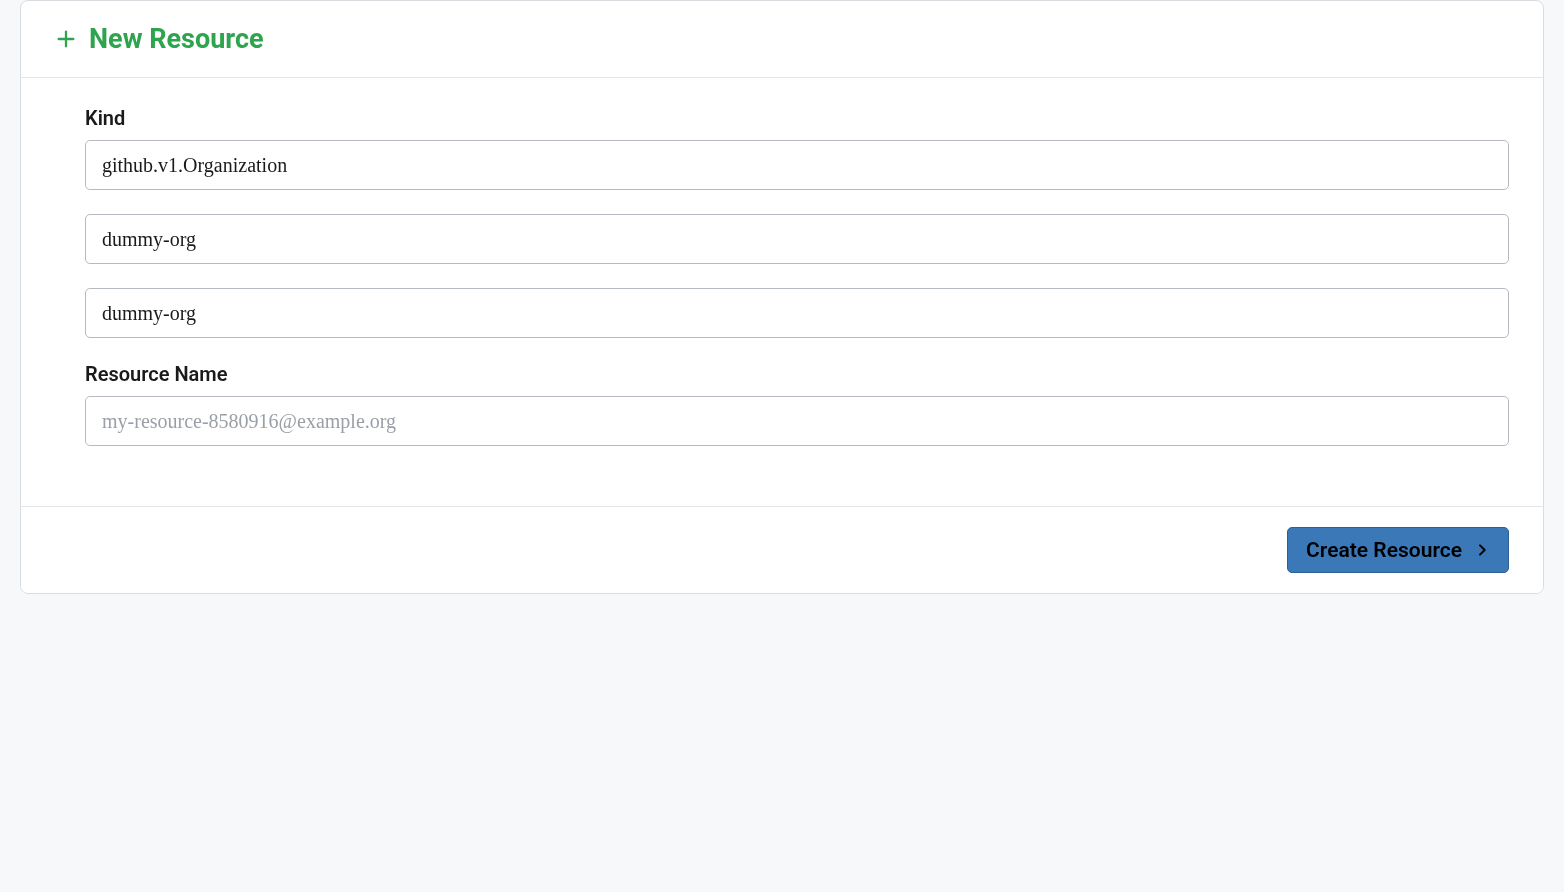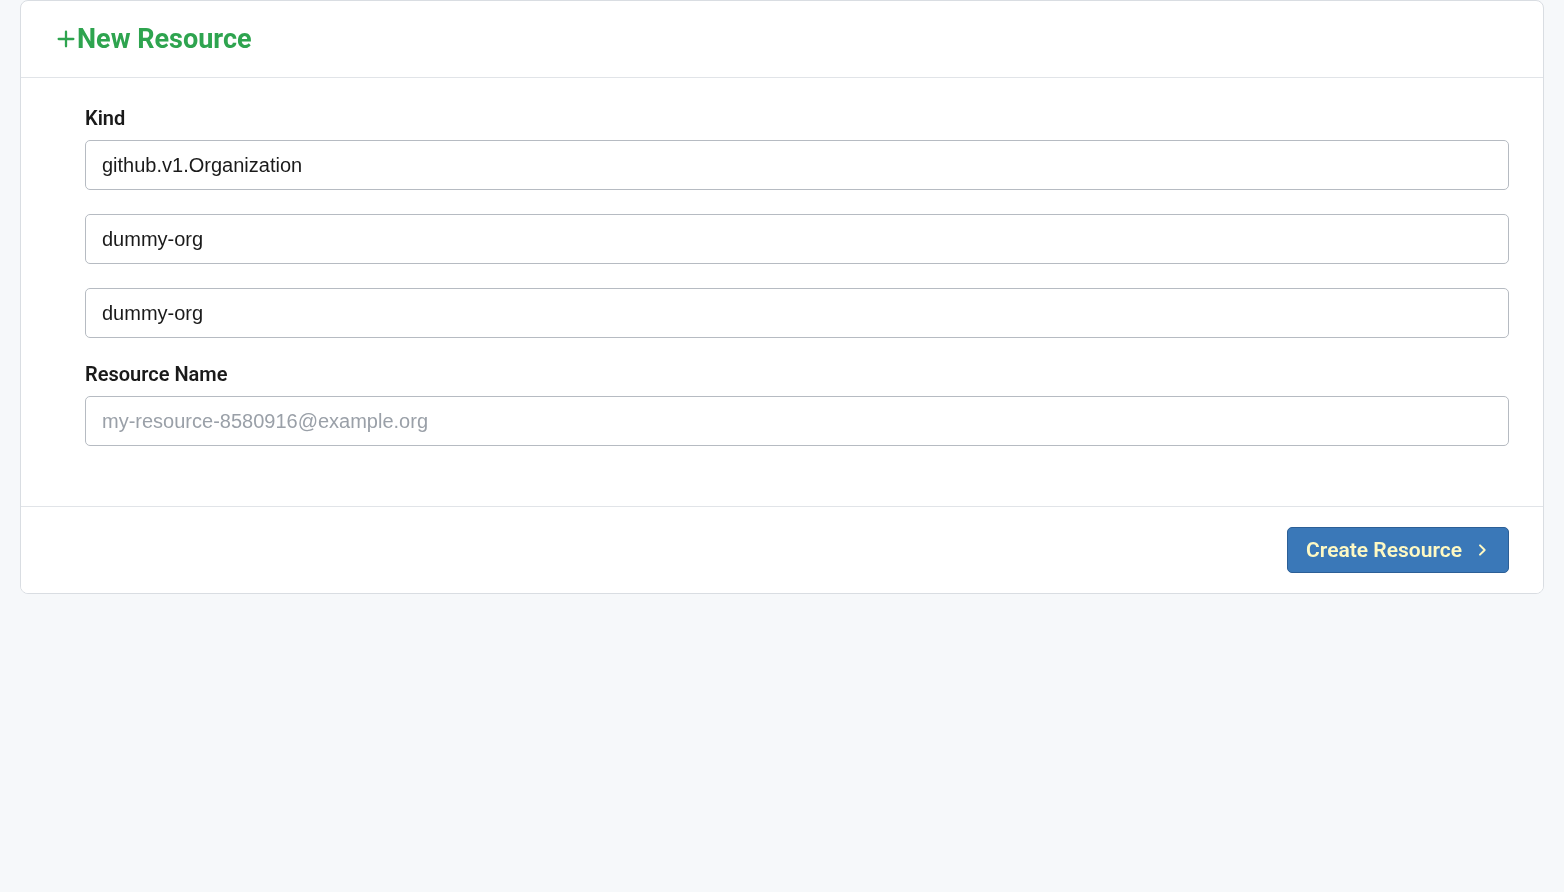--- a/index.html
+++ b/index.html
@@ -15,21 +15,21 @@
     }
     .panel {
       background: #fff;
       border: 1px solid #d9dde2;
       border-radius: 8px;
       overflow: hidden;
     }
     .panel-header {
       display: flex;
       align-items: center;
-      gap: 0;
+      gap: 12px;
       padding: 22px 34px;
       border-bottom: 1px solid #e1e4e8;
     }
     .panel-header-icon {
       color: #2ea44f;
       display: flex;
       align-items: center;
     }
     .panel-header-title {
       color: #2ea44f;
@@ -52,21 +52,21 @@
     }
     .form-input {
       width: 100%;
       height: 50px;
       padding: 0 16px;
       font-size: 20px;
       border: 1px solid #b6bbc2;
       border-radius: 5px;
       background: #fff;
       color: #1a1a1a;
-      font-family: Liberation Sans, sans-serif;
+      font-family: Liberation Serif, serif;
     }
     .form-input::placeholder {
       color: #9aa0a8;
     }
     .labels-section .form-label {
       margin-bottom: 8px;
     }
     .add-label-btn {
       display: inline-flex;
       align-items: center;
@@ -93,21 +93,21 @@
       background: #fff;
     }
     .create-btn {
       display: inline-flex;
       align-items: center;
       gap: 12px;
       padding: 10px 18px 10px 18px;
       background: #3a78b8;
       border: 1px solid #2c5f96;
       border-radius: 5px;
-      color: #fef9c3;
+      color: #000000;
       font-size: 21px;
       font-weight: 600;
       cursor: pointer;
       font-family: inherit;
     }
     .create-btn .chev {
       display: flex;
       align-items: center;
     }
   </style>

